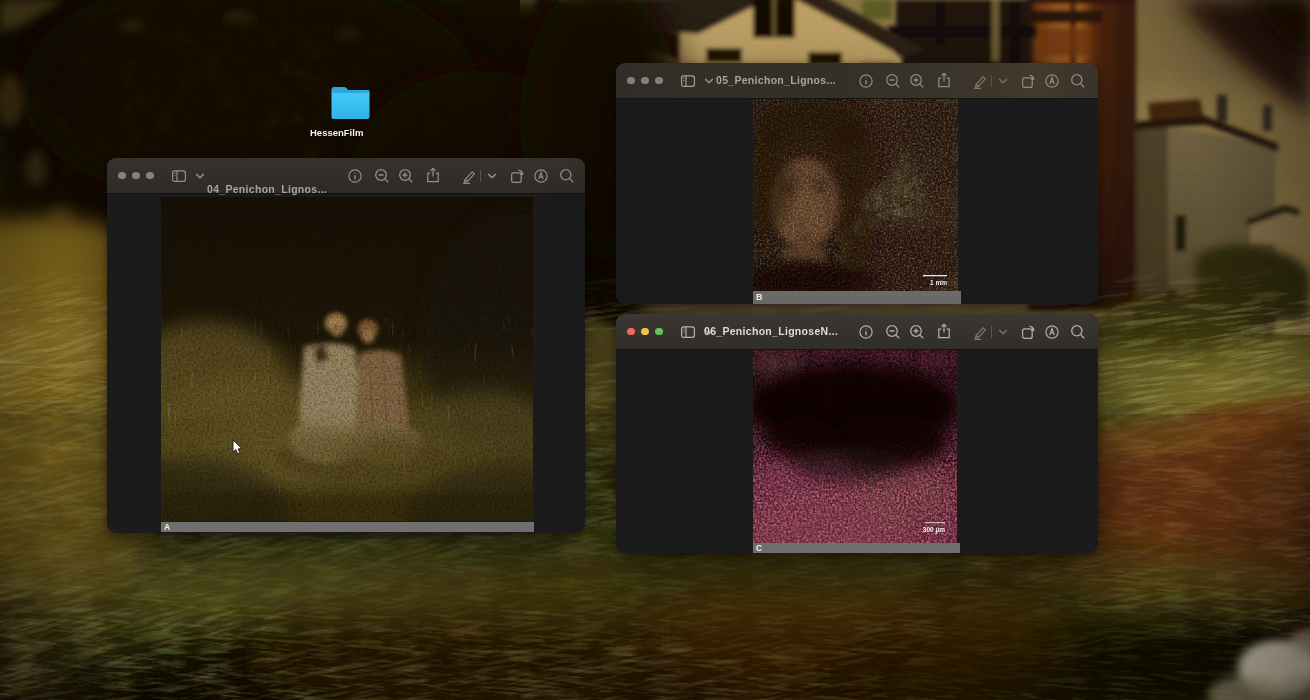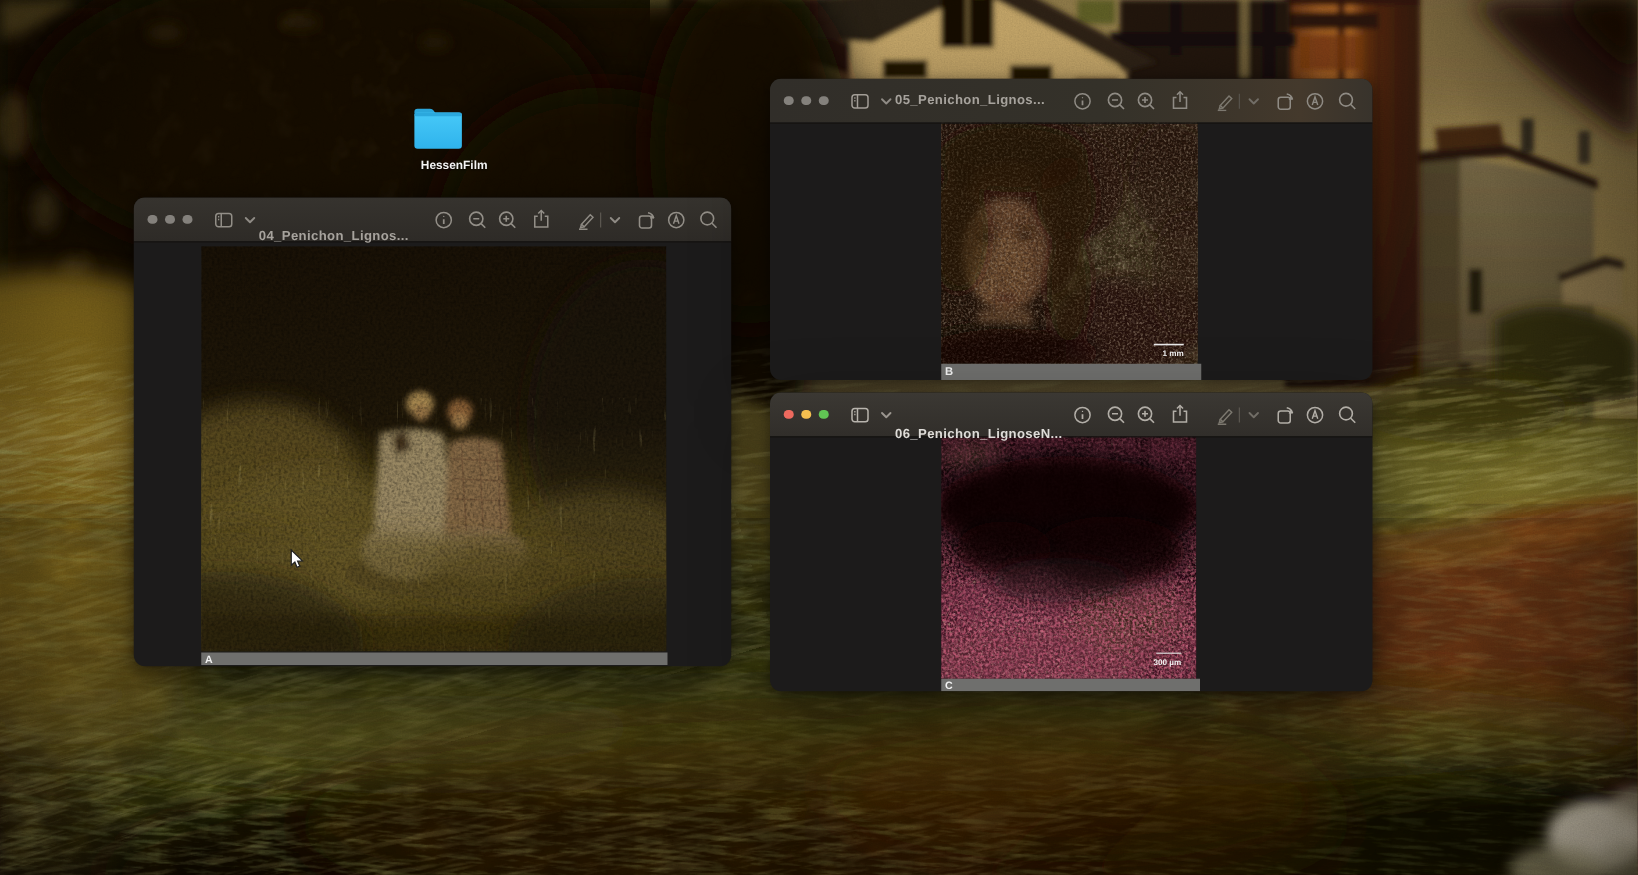--- a/index.html
+++ b/index.html
@@ -667,21 +667,21 @@
     <div class="ticons" style="position:absolute;left:64px;top:9.5px;color:#b8b4ad;">
         <svg width="16" height="16">
           <use href="#i-side"></use>
         </svg>
       </div>
     <div class="ticons" style="position:absolute;left:85px;top:10px;color:#9b968f;">
         <svg width="16" height="16">
           <use href="#i-chev"></use>
         </svg>
       </div>
-    <div class="wtitle" style="position:absolute;left:100px;top:11px;color:#dedcd8;margin-top:16px;">06_Penichon_LignoseN...</div>
+    <div class="wtitle" style="position:absolute;left:88px;top:11px;color:#dedcd8;">06_Penichon_LignoseN...</div>
     <div class="ticons" style="position:absolute;left:242px;top:9.5px;color:#b2aea7;">
         <svg width="16" height="16">
           <use href="#i-info"></use>
         </svg>
       </div>
     <div class="ticons" style="position:absolute;left:269px;top:9.5px;color:#b2aea7;">
         <svg width="16" height="16">
           <use href="#i-zo"></use>
         </svg>
       </div>
@@ -717,21 +717,21 @@
         </svg>
       </div>
     <div class="ticons" style="position:absolute;left:454px;top:9.5px;color:#b2aea7;">
         <svg width="16" height="16">
           <use href="#i-find"></use>
         </svg>
       </div>
   </div>
 </div>
 
-<div id="folder" style="position:absolute;left:310px;top:86px;width:80px;text-align:right;">
+<div id="folder" style="position:absolute;left:310px;top:86px;width:80px;text-align:left;">
   <svg width="41" height="34" viewBox="0 0 41 34" style="display:block;margin:0 auto;">
     <defs>
       <linearGradient id="fg" x1="0" y1="0" x2="0" y2="1">
         <stop offset="0" stop-color="#47c9f8"></stop>
           <stop offset="1" stop-color="#2fb3ec"></stop>
       </linearGradient>
     </defs>
     <path d="M1.5 3.5 Q1.5 1 4 1 L14 1 Q16 1 17 2.5 L18.5 4.8 L1.5 4.8 Z" fill="#2ba6da"></path>
     <rect x="1.5" y="4" width="38" height="29" rx="2.6" fill="url(#fg)"></rect>
     <rect x="1.5" y="4" width="38" height="3" rx="1.5" fill="#2ba8dd"></rect>

